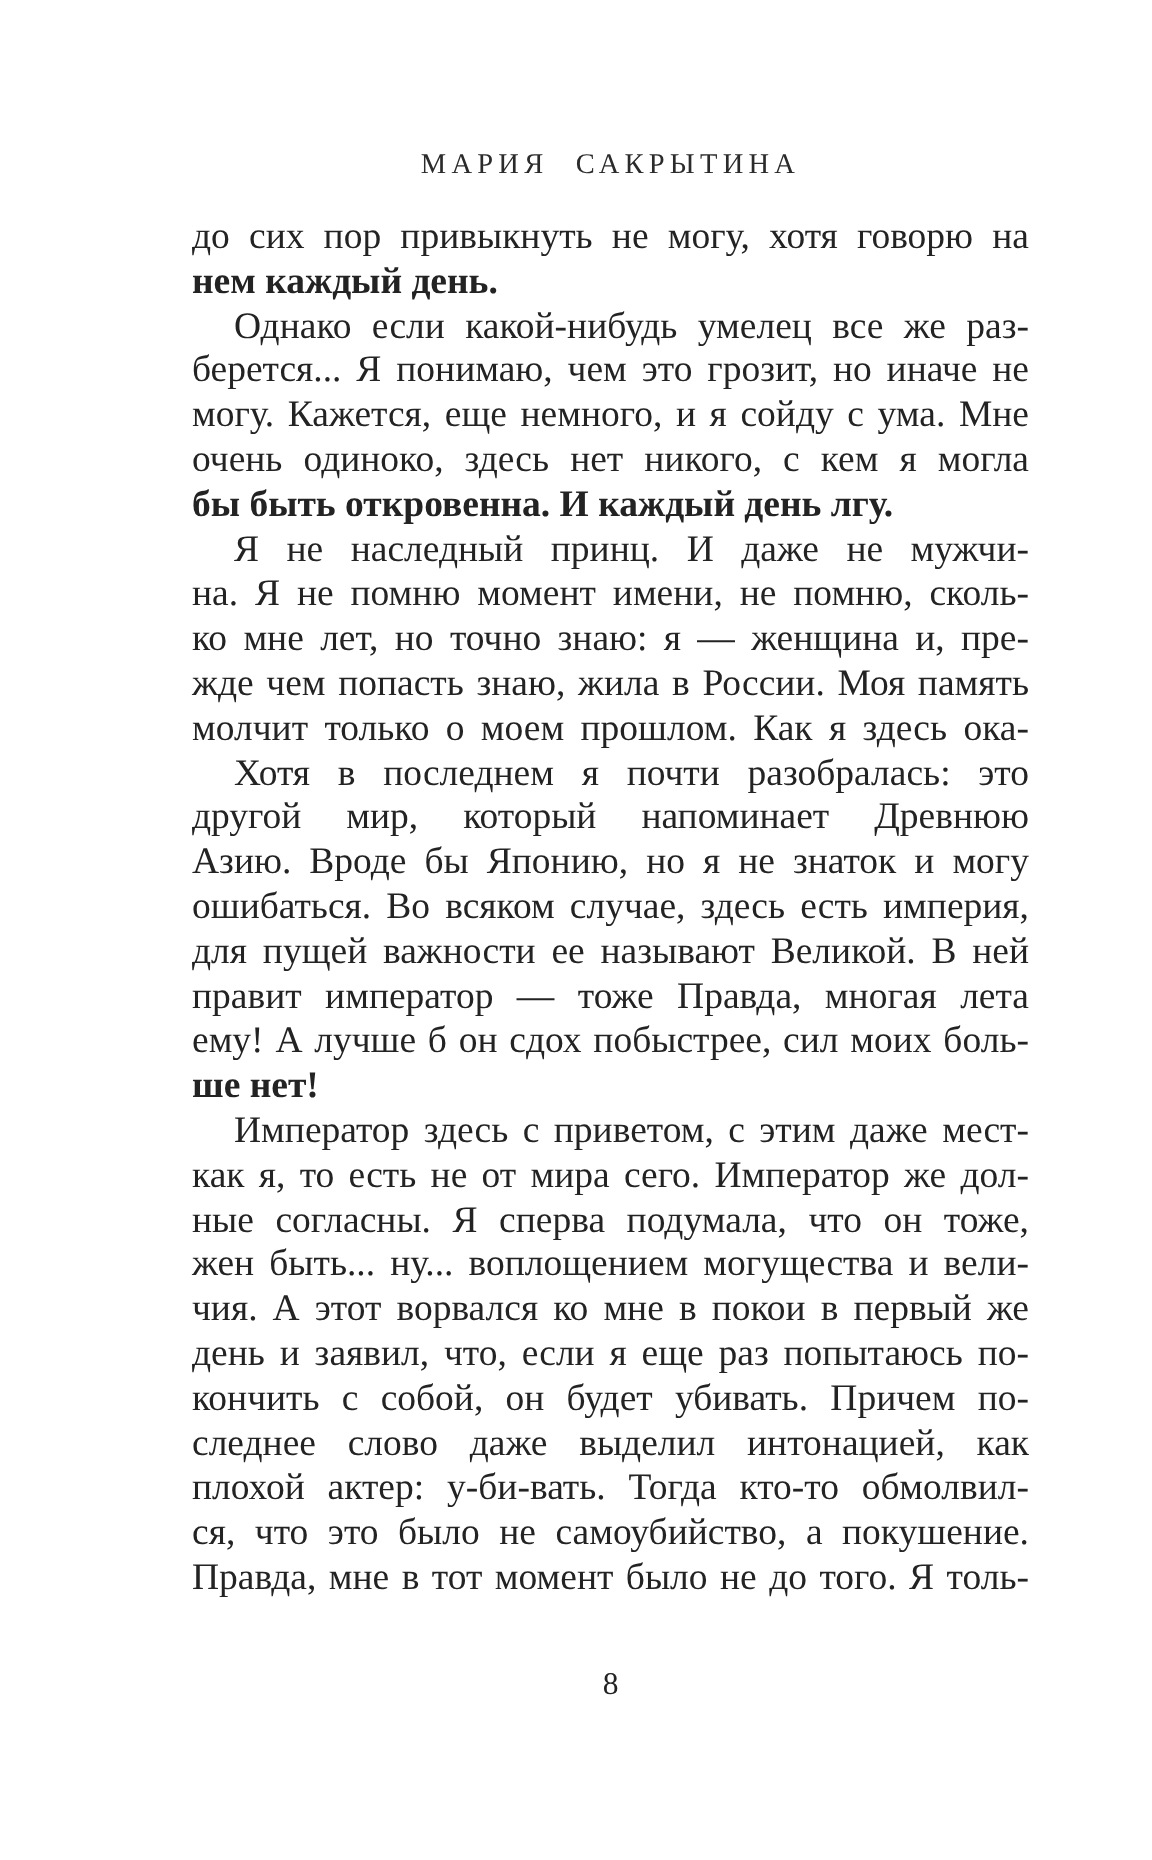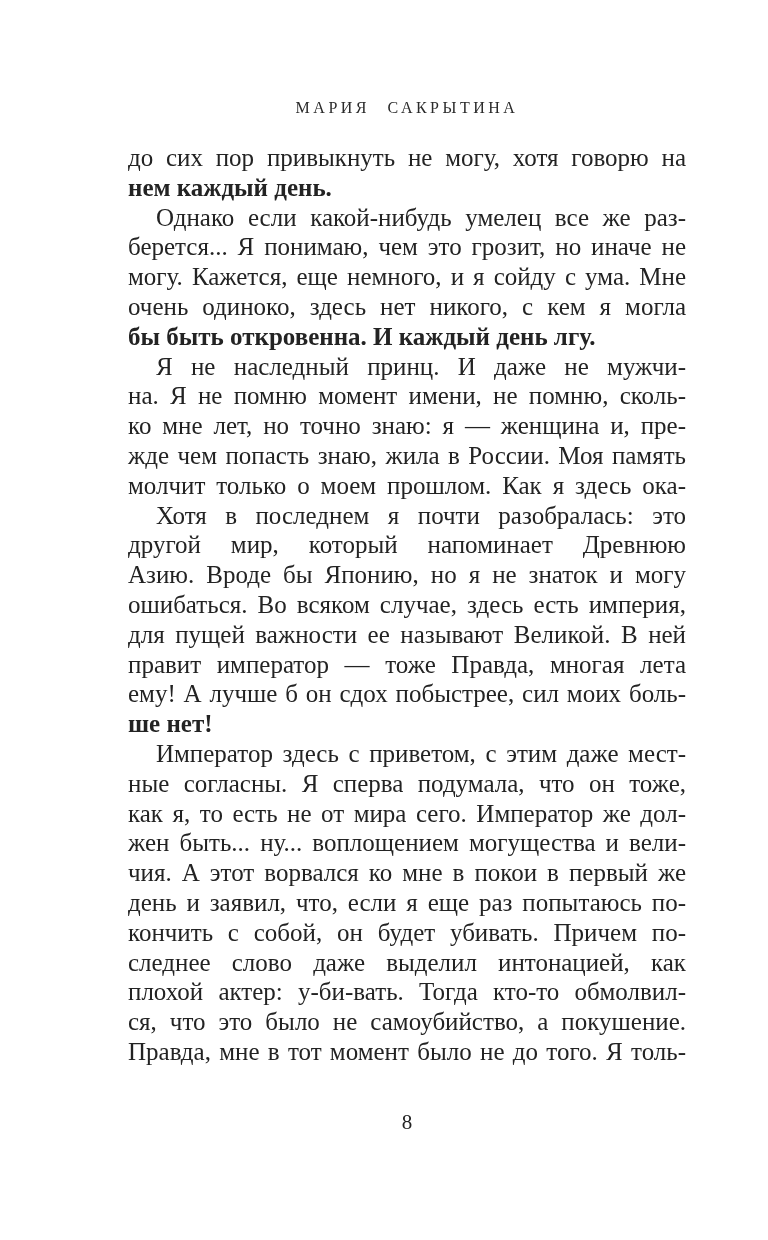--- a/index.html
+++ b/index.html
@@ -15,21 +15,21 @@
     font-family: "Liberation Serif", serif;
     color: #232323;
     overflow: hidden;
   }
   .running-header {
     position: absolute;
     top: 99px;
     left: 128px;
     width: 558px;
     text-align: center;
-    font-size: 16px;
+    font-size: 19px;
     letter-spacing: 3.5px;
     word-spacing: 10px;
     color: #2b2b2b;
   }
   .text-block {
     position: absolute;
     top: 143px;
     left: 128px;
     width: 558px;
     font-size: 25px;
@@ -91,22 +91,22 @@
         <div class="line">другой мир, который напоминает Древнюю</div>
         <div class="line">Азию. Вроде бы Японию, но я не знаток и могу</div>
         <div class="line">ошибаться. Во всяком случае, здесь есть империя,</div>
         <div class="line">для пущей важности ее называют Великой. В ней</div>
         <div class="line">правит император — тоже Правда, многая лета</div>
         <div class="line">ему! А лучше б он сдох побыстрее, сил моих боль-</div>
         <div class="line para-end">ше нет!</div>
       </div>
       <div class="paragraph">
         <div class="line indent">Император здесь с приветом, с этим даже мест-</div>
+        <div class="line">как я, то есть не от мира сего. Император же дол-</div>
         <div class="line">ные согласны. Я сперва подумала, что он тоже,</div>
-        <div class="line">как я, то есть не от мира сего. Император же дол-</div>
         <div class="line">жен быть... ну... воплощением могущества и вели-</div>
         <div class="line">чия. А этот ворвался ко мне в покои в первый же</div>
         <div class="line">день и заявил, что, если я еще раз попытаюсь по-</div>
         <div class="line">кончить с собой, он будет убивать. Причем по-</div>
         <div class="line">следнее слово даже выделил интонацией, как</div>
         <div class="line">плохой актер: у-би-вать. Тогда кто-то обмолвил-</div>
         <div class="line">ся, что это было не самоубийство, а покушение.</div>
         <div class="line">Правда, мне в тот момент было не до того. Я толь-</div>
       </div>
     </div>

